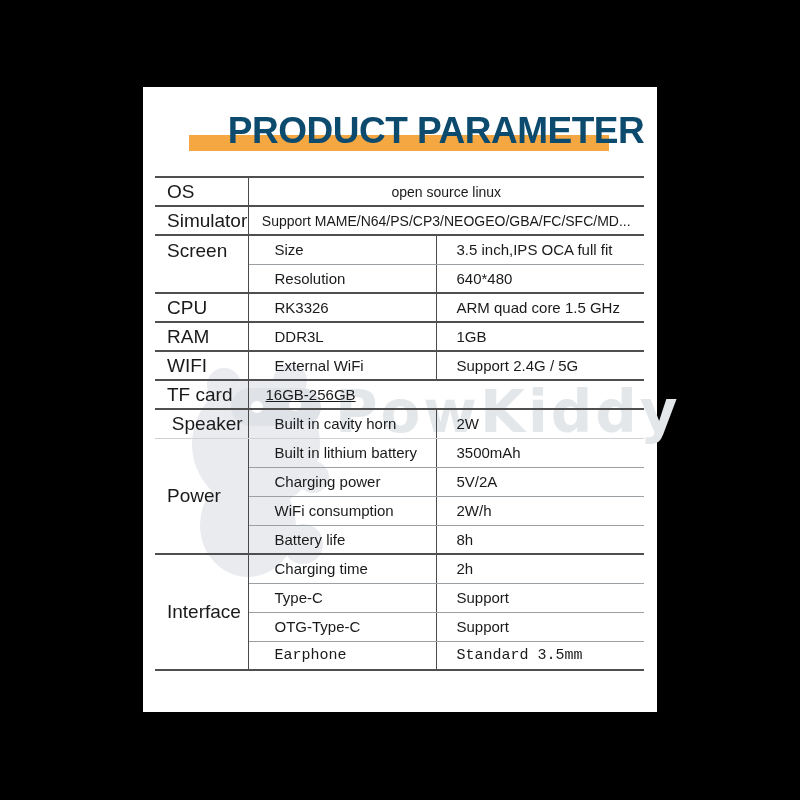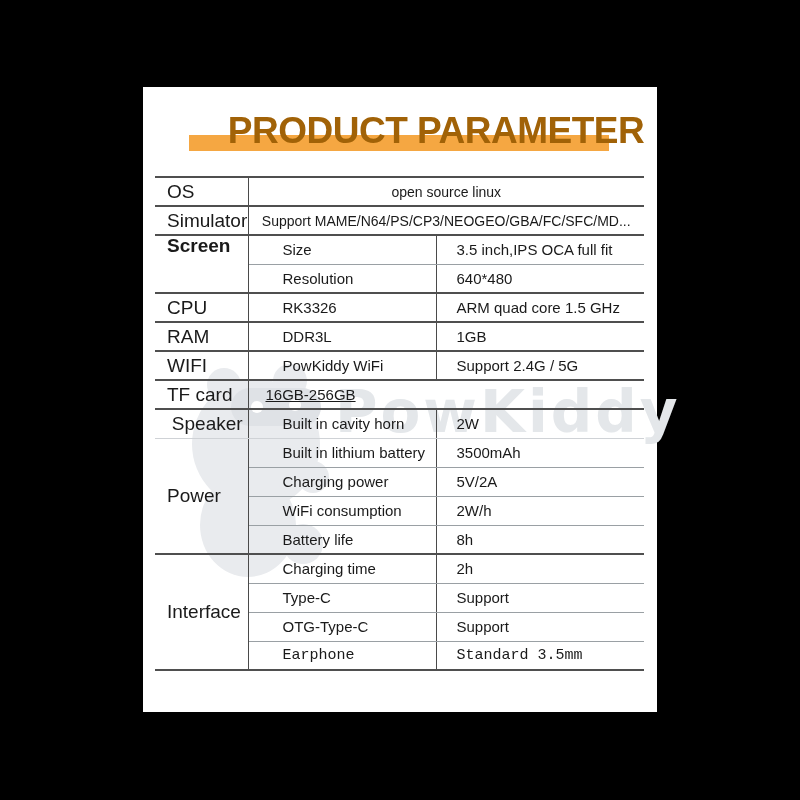--- a/index.html
+++ b/index.html
@@ -17,21 +17,21 @@
   }
   
   .title-highlight{
     position:absolute;left:46px;top:48px;width:420px;height:16px;
     background:#F5A742;z-index:1;
   }
   .page-title{
     position:absolute;left:0;top:23px;width:586px;z-index:2;
     text-align:center;
     font-size:37px;font-weight:bold;letter-spacing:-0.5px;
-    color:#a16207;white-space:nowrap;
+    color:#0c4a6e;white-space:nowrap;
   }
   
   .watermark{position:absolute;left:0;top:0;width:514px;height:625px;z-index:0;}
   .wm-text{
     position:absolute;left:192px;top:294px;
     font-family:"DejaVu Sans", sans-serif;
     font-size:58px;font-weight:bold;letter-spacing:3px;
     color:#e4e7ea;white-space:nowrap;line-height:1.1;
   }
   .wm-shape{position:absolute;background:#e9ebee;border-radius:50%;}
@@ -58,31 +58,31 @@
     height:29px;box-sizing:border-box;
     padding:0;vertical-align:middle;
     font-size:15px;color:#1a1a1a;
     overflow:hidden;white-space:nowrap;
   }
   col.c1{width:93px;} col.c2{width:188px;} col.c3{width:208px;}
   td.lbl{
     font-size:19px;padding-left:12px;
     border-right:1.5px solid #4a4a4a;
   }
-  td.k{padding-left:34px;border-right:1.5px solid #4a4a4a;}
+  td.k{padding-left:26px;border-right:1.5px solid #4a4a4a;}
   td.v{padding-left:20px;}
   td.full-center{text-align:center;font-size:14px;margin-top:38px;}
   td.full-left{padding-left:17px;font-size:15px;text-decoration:underline;}
   tr.top td{border-top:2px solid #4f4f4f;}
   tr.gend td{border-bottom:2px solid #4f4f4f;}
   tr.inner td{border-bottom:1px solid #9aa0a4;}
   tr.light td{border-bottom:1px solid #cfd2d6;}
   tr.bottom td{border-bottom:2px solid #4f4f4f;font-family:Liberation Mono, monospace;}
   td.lbl-dark{border-bottom:2px solid #4f4f4f !important;}
-  td.vtop{vertical-align:top;line-height:20px;font-weight:bold;}
+  td.vtop{vertical-align:top;padding-top:5px;line-height:20px;}
 </style>
 </head>
 <body>
 
 <div class="sheet">
 
   <div class="watermark">
     <div class="wm-shape wm-ear1"></div>
     <div class="wm-shape wm-ear2"></div>
     <div class="wm-shape wm-head"></div>
@@ -134,21 +134,21 @@
     </tr>
 
     <tr class="gend">
       <td class="lbl">RAM</td>
       <td class="k">DDR3L</td>
       <td class="v">1GB</td>
     </tr>
 
     <tr class="gend">
       <td class="lbl">WIFI</td>
-      <td class="k">PowKiddy WiFi</td>
+      <td class="k">External WiFi</td>
       <td class="v">Support 2.4G / 5G</td>
     </tr>
 
     <tr class="gend">
       <td class="lbl">TF card</td>
       <td class="full-left" colspan="2">16GB-256GB</td>
     </tr>
 
     <tr class="light">
       <td class="lbl" style="border-bottom:1px solid #cfd2d6;text-align:center;">Speaker</td>

